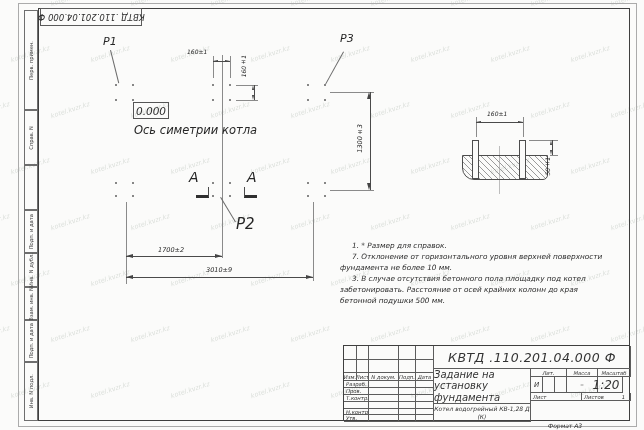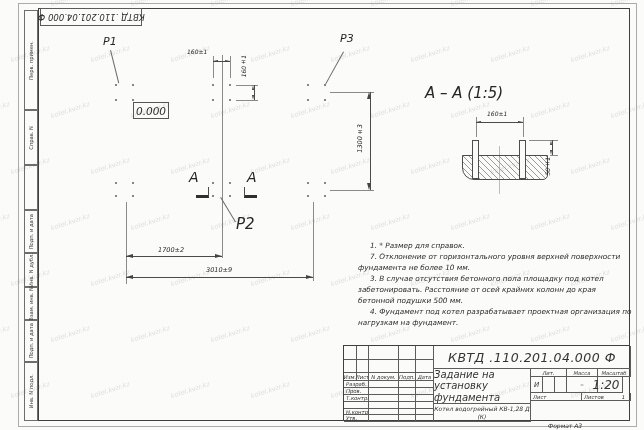--- a/index.html
+++ b/index.html
@@ -34,21 +34,21 @@
   .sm.arr-d{border-width:5px 1.8px 0 1.8px}
   .dimtxt{font-size:6.5px}
   .dimtxt-s{font-size:6px}
   .leader{position:absolute;height:1px;background:#6a6a6a;transform-origin:0 0}
   .cutbar{position:absolute;height:2.5px;background:#2f2f2f}
   .sec-letter{font-size:14px;font-weight:500}
   #elev-box{position:absolute;left:133px;top:102px;width:36px;height:17px;border:1px solid #555;display:flex;align-items:center;justify-content:center;font-size:10.5px;font-style:italic}
   #pad{position:absolute;left:462px;top:155px;width:86px;height:25px;border:1px solid #4d4d4d;border-radius:0 0 5px 12px;
        background:repeating-linear-gradient(45deg,transparent 0 3.5px,#9a9a9a 3.5px 4.2px)}
   .bolt{position:absolute;width:7px;height:39px;border:1px solid #4d4d4d;background:#fbfbfa}
-  #notes{position:absolute;left:358px;top:241px;width:274px}
+  #notes{position:absolute;left:340px;top:241px;width:274px}
   .note{font-size:7.3px;font-style:italic;line-height:1.5;text-indent:12px;color:#2c2c2c}
   #load-table{position:absolute;left:108px;top:318px;width:181px;height:43px;border:1px solid #4d4d4d}
   .lt-cell{position:absolute;border-right:1px solid #4d4d4d;border-bottom:1px solid #4d4d4d;display:flex;align-items:center;justify-content:center;font-style:italic}
   .lt-head{font-size:11px}
   .lt-val{font-size:10.5px;border-bottom:none}
   #tblock{position:absolute;left:343px;top:345px;width:287px;height:76px;border:1px solid #3f3f3f}
   .tb-cell{position:absolute;border-right:1px solid #5c5c5c;border-bottom:1px solid #5c5c5c;display:flex;align-items:center;
            font-size:5.3px;font-style:italic;color:#333;padding-left:2px;overflow:hidden;white-space:nowrap}
   .tb-center{justify-content:center;padding-left:0}
   #tb-designation{font-size:12.5px;letter-spacing:.5px}
@@ -200,20 +200,21 @@
   <span class="txt" style="left:103px;top:35px;font-size:11px">P1</span>
   <span class="txt" style="left:236px;top:215px;font-size:15px">P2</span>
   <span class="txt" style="left:340px;top:32px;font-size:11px">P3</span>
   <div class="leader" style="left:111px;top:50px;width:34px;transform:rotate(76deg)"></div>
   <div class="leader" style="left:221px;top:197px;width:29px;transform:rotate(59deg)"></div>
   <div class="leader" style="left:344px;top:52px;width:37px;transform:rotate(119deg)"></div>
 
   <div id="elev-box">
     <span>0.000</span>
   </div>
+  <span class="txt" style="left:134px;top:123px;font-size:11.5px">Ось симетрии котла</span>
 
   <span class="txt sec-letter" style="left:189px;top:169px">A</span>
   <span class="txt sec-letter" style="left:247px;top:169px">A</span>
   <div class="cutbar" style="left:196px;top:195px;width:13px"></div>
   <div class="cutbar" style="left:244px;top:195px;width:13px"></div>
   <div class="ln ln-v" style="left:208px;top:187px;height:10px"></div>
   <div class="ln ln-v" style="left:244px;top:187px;height:10px"></div>
 
   <div class="ln ln-v thin" style="left:213px;top:56px;height:22px"></div>
   <div class="ln ln-v thin" style="left:230px;top:56px;height:22px"></div>
@@ -244,21 +245,20 @@
   <div class="ln ln-v thin" style="left:313px;top:202px;height:79px"></div>
   <div class="ln ln-h" style="left:126px;top:256px;width:96px"></div>
   <div class="arr arr-l" style="left:126px;top:254px"></div>
   <div class="arr arr-r" style="left:215px;top:254px"></div>
   <span class="txt dimtxt" style="left:158px;top:246px">1700±2</span>
   <div class="ln ln-h" style="left:126px;top:277px;width:187px"></div>
   <div class="arr arr-l" style="left:126px;top:275px"></div>
   <div class="arr arr-r" style="left:306px;top:275px"></div>
   <span class="txt dimtxt" style="left:206px;top:266px">3010±9</span>
 
-  <span class="txt" style="left:425px;top:84px;font-size:15px">A  –  A  (1:5)</span>
   <div class="ln ln-v faint" style="left:499px;top:146px;height:48px"></div>
   <div id="pad"></div>
   <div class="bolt" style="left:472px;top:140px"></div>
   <div class="bolt" style="left:519px;top:140px"></div>
   <div class="ln ln-v thin" style="left:476px;top:117px;height:20px"></div>
   <div class="ln ln-v thin" style="left:523px;top:117px;height:20px"></div>
   <div class="ln ln-h" style="left:476px;top:122px;width:47px"></div>
   <div class="arr arr-l sm" style="left:476px;top:121px"></div>
   <div class="arr arr-r sm" style="left:518px;top:121px"></div>
   <span class="txt dimtxt-s" style="left:487px;top:110px">160±1</span>
@@ -268,21 +268,20 @@
   <div class="arr arr-u sm" style="left:550px;top:140px"></div>
   <div class="arr arr-d sm" style="left:550px;top:150px"></div>
   <div class="abs" style="left:544px;top:157px">
     <span class="vtext txt dimtxt-s" style="position:static">50±1</span>
   </div>
 
   <div id="notes">
       <div class="note">1. * Размер для справок.</div>
       <div class="note">7. Отклонение от горизонтального уровня верхней поверхности фундамента не более 10 мм.</div>
       <div class="note">3. В случае отсутствия бетонного пола площадку под котел забетонировать. Расстояние от осей крайних колонн до края бетонной подушки 500 мм.</div>
-      <div class="note">4. Фундамент под котел разрабатывает проектная организация по нагрузкам на фундамент.</div>
     </div>
 
 
   <div id="tblock">
     <div id="sig-rows">
         <div class="tb-cell" style="left: 0px; top: 0px; width: 13px; height: 14px;"></div>
         <div class="tb-cell" style="left: 13px; top: 0px; width: 12px; height: 14px;"></div>
         <div class="tb-cell" style="left: 25px; top: 0px; width: 30px; height: 14px;"></div>
         <div class="tb-cell" style="left: 55px; top: 0px; width: 17px; height: 14px;"></div>
         <div class="tb-cell" style="left: 72px; top: 0px; width: 18px; height: 14px;"></div>

